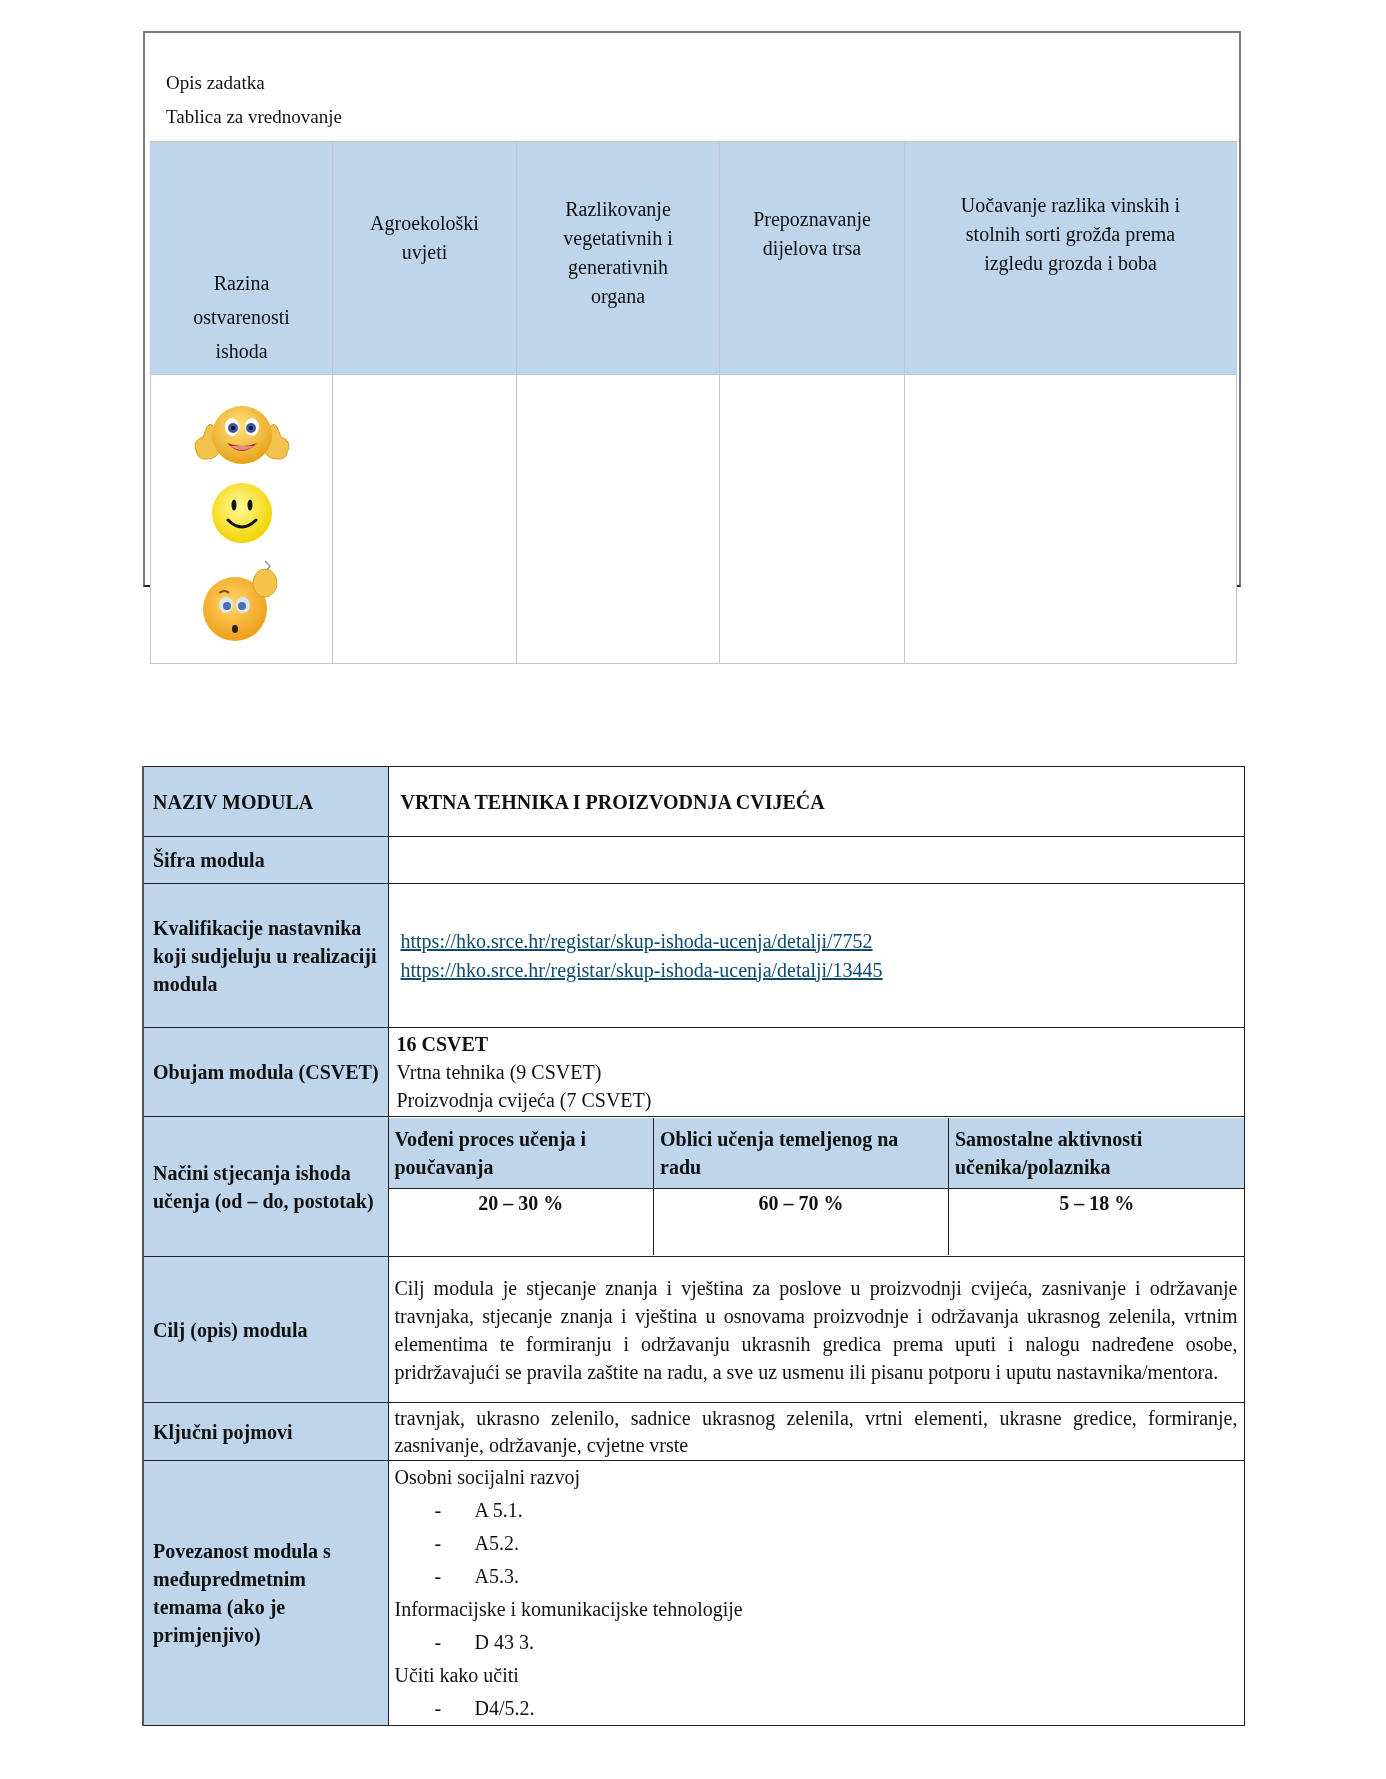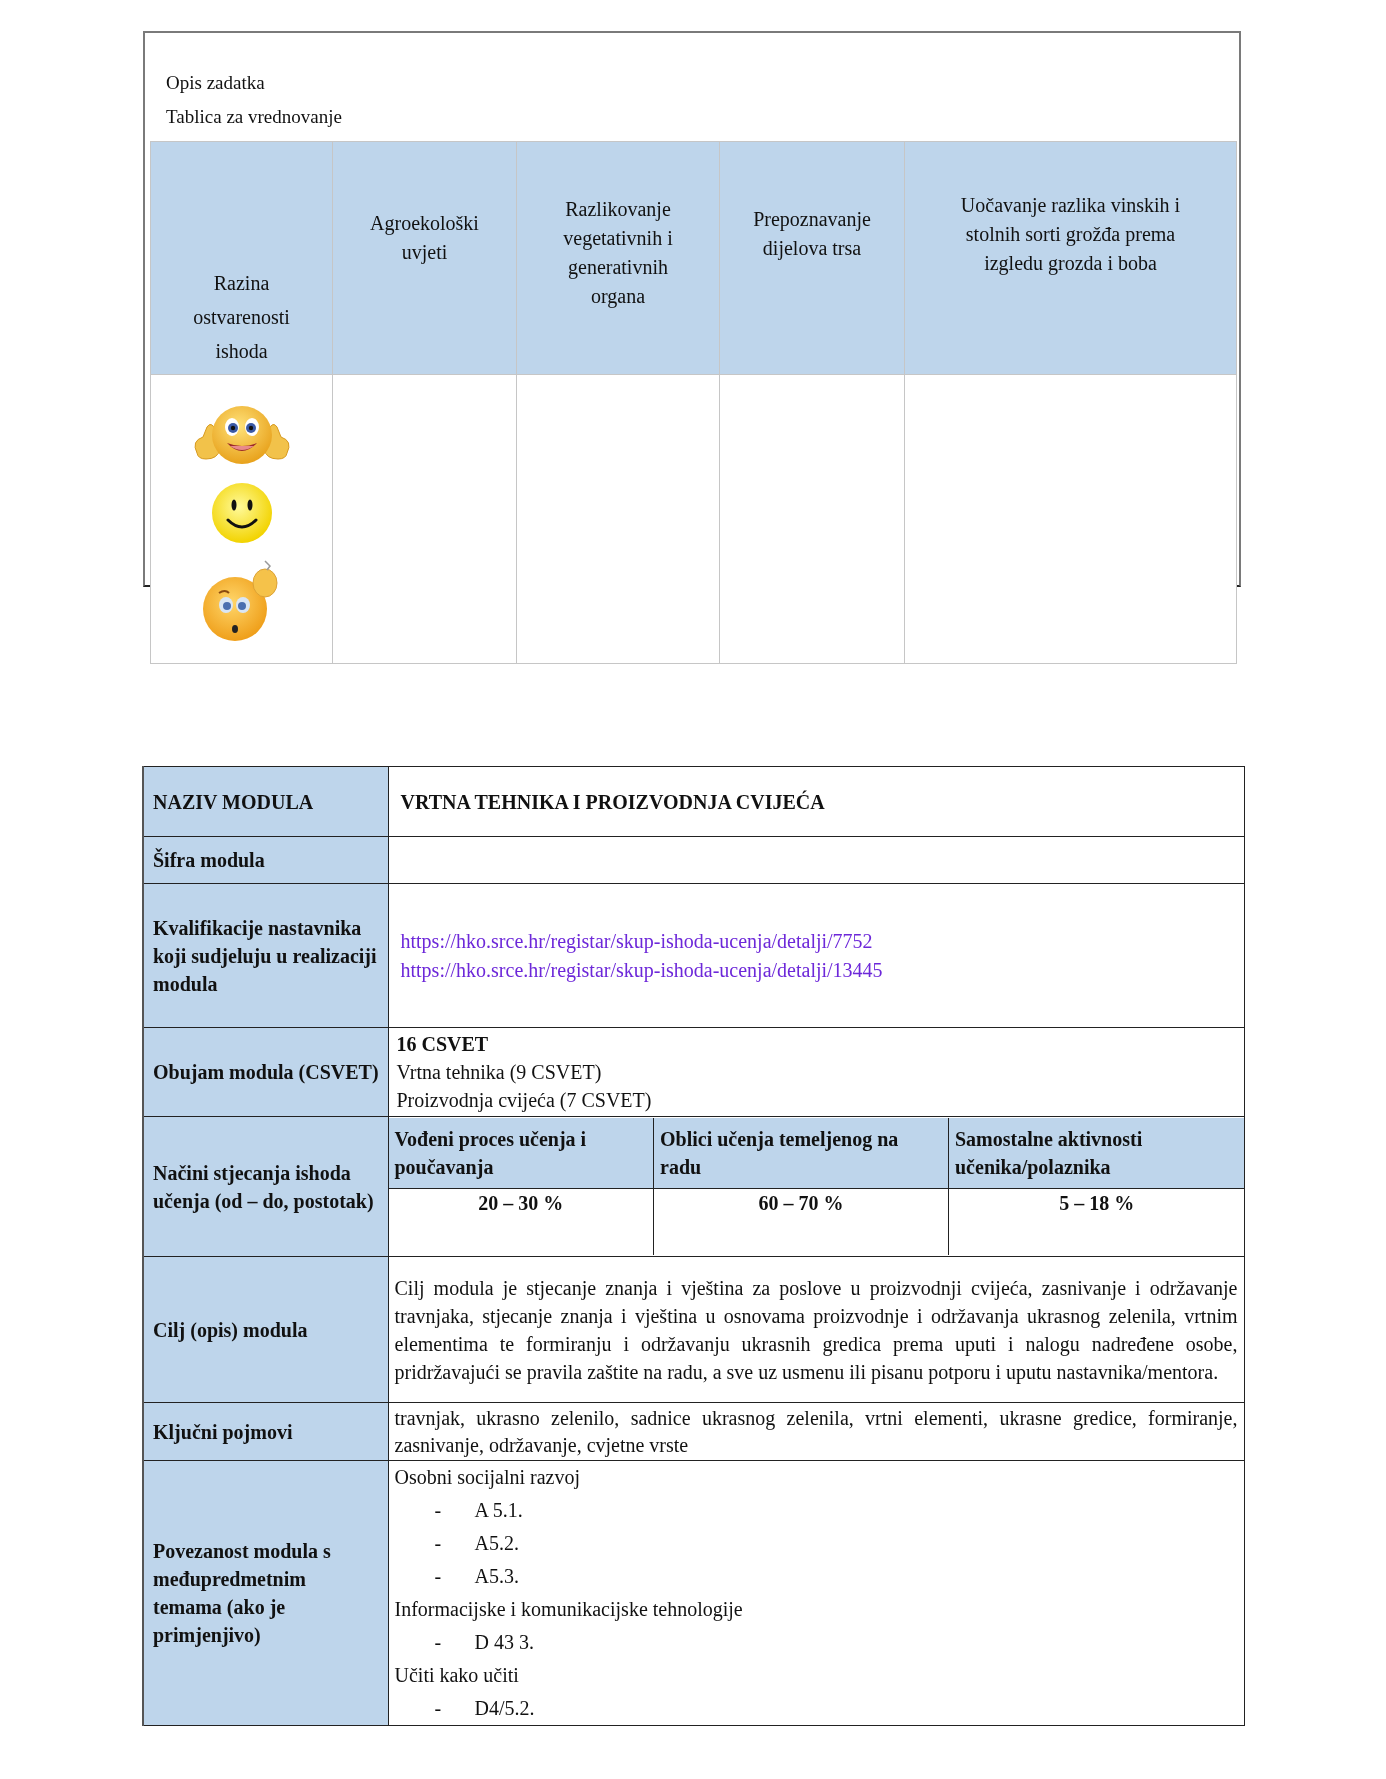--- a/index.html
+++ b/index.html
@@ -27,21 +27,21 @@
 
   
   table.mod { position: absolute; left: 142px; top: 742px; width: 1101px;
               border-collapse: collapse; table-layout: fixed;
               font-family: "Liberation Serif", serif; font-size: 20px; margin-top: 24px; }
   table.mod > tbody > tr > td { border: 1.5px solid #222; padding: 0 8px; vertical-align: middle; }
   table.mod td.lbl { background: #bed5eb; font-weight: bold; line-height: 28px; padding-left: 9px;
                      border-left: 2px solid #555; }
   table.mod td.val { background: #fff; line-height: 28px; }
   .title-val { font-weight: bold; padding-left: 12px !important; }
-  .link { color: #6d28d9; display: block; line-height: 29px; padding-left: 4px; }
+  .link { color: #0c4a6e; text-decoration: underline; display: block; line-height: 29px; padding-left: 4px; }
   .sub-bold { font-weight: bold; }
   .justify { text-align: justify; line-height: 29px; }
 
   table.inner { width: 100%; height: 100%; border-collapse: collapse; table-layout: fixed; }
   table.inner td { border: 1.5px solid #222; padding: 0 6px; font-size: 20px; }
   table.inner tr.hd td { background: #bed5eb; font-weight: bold; line-height: 28px; height: 70px; vertical-align: middle; border-top: none; }
   table.inner tr.vl td { text-align: center; vertical-align: top; height: 66px; line-height: 28px; border-bottom: none; font-weight: bold; }
   table.inner td:first-child { border-left: none; }
   table.inner td:last-child { border-right: none; }
 

